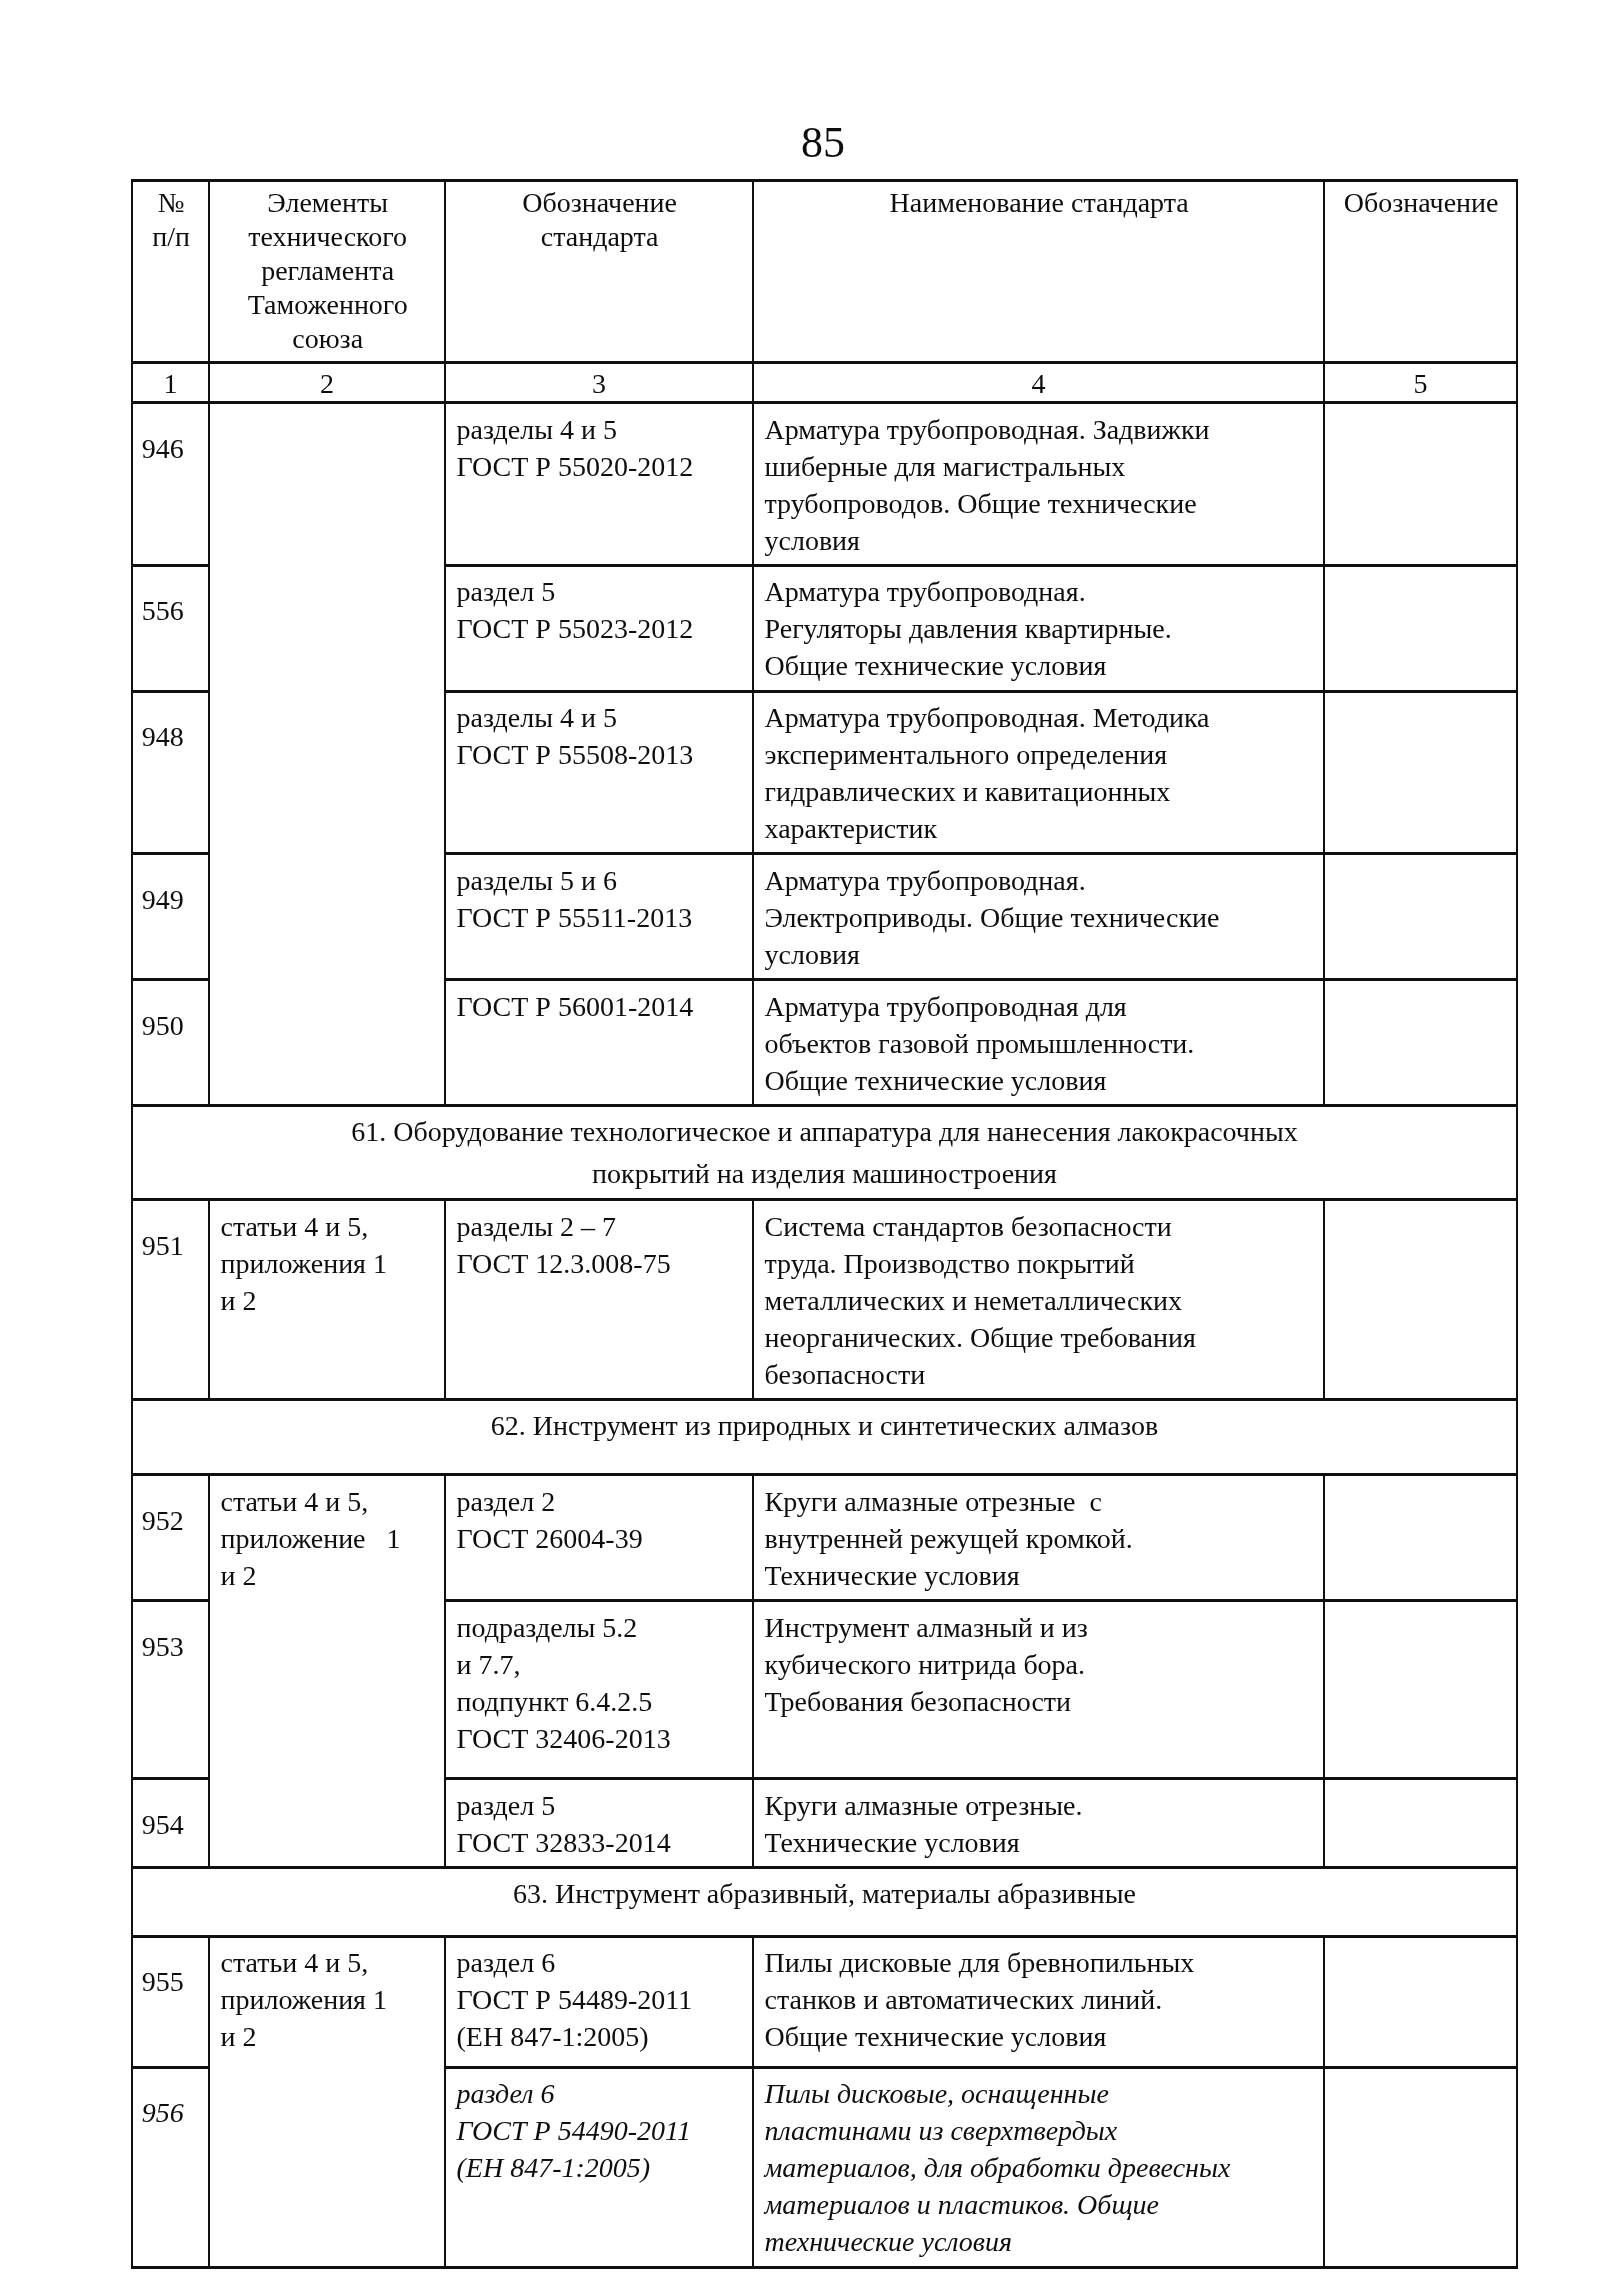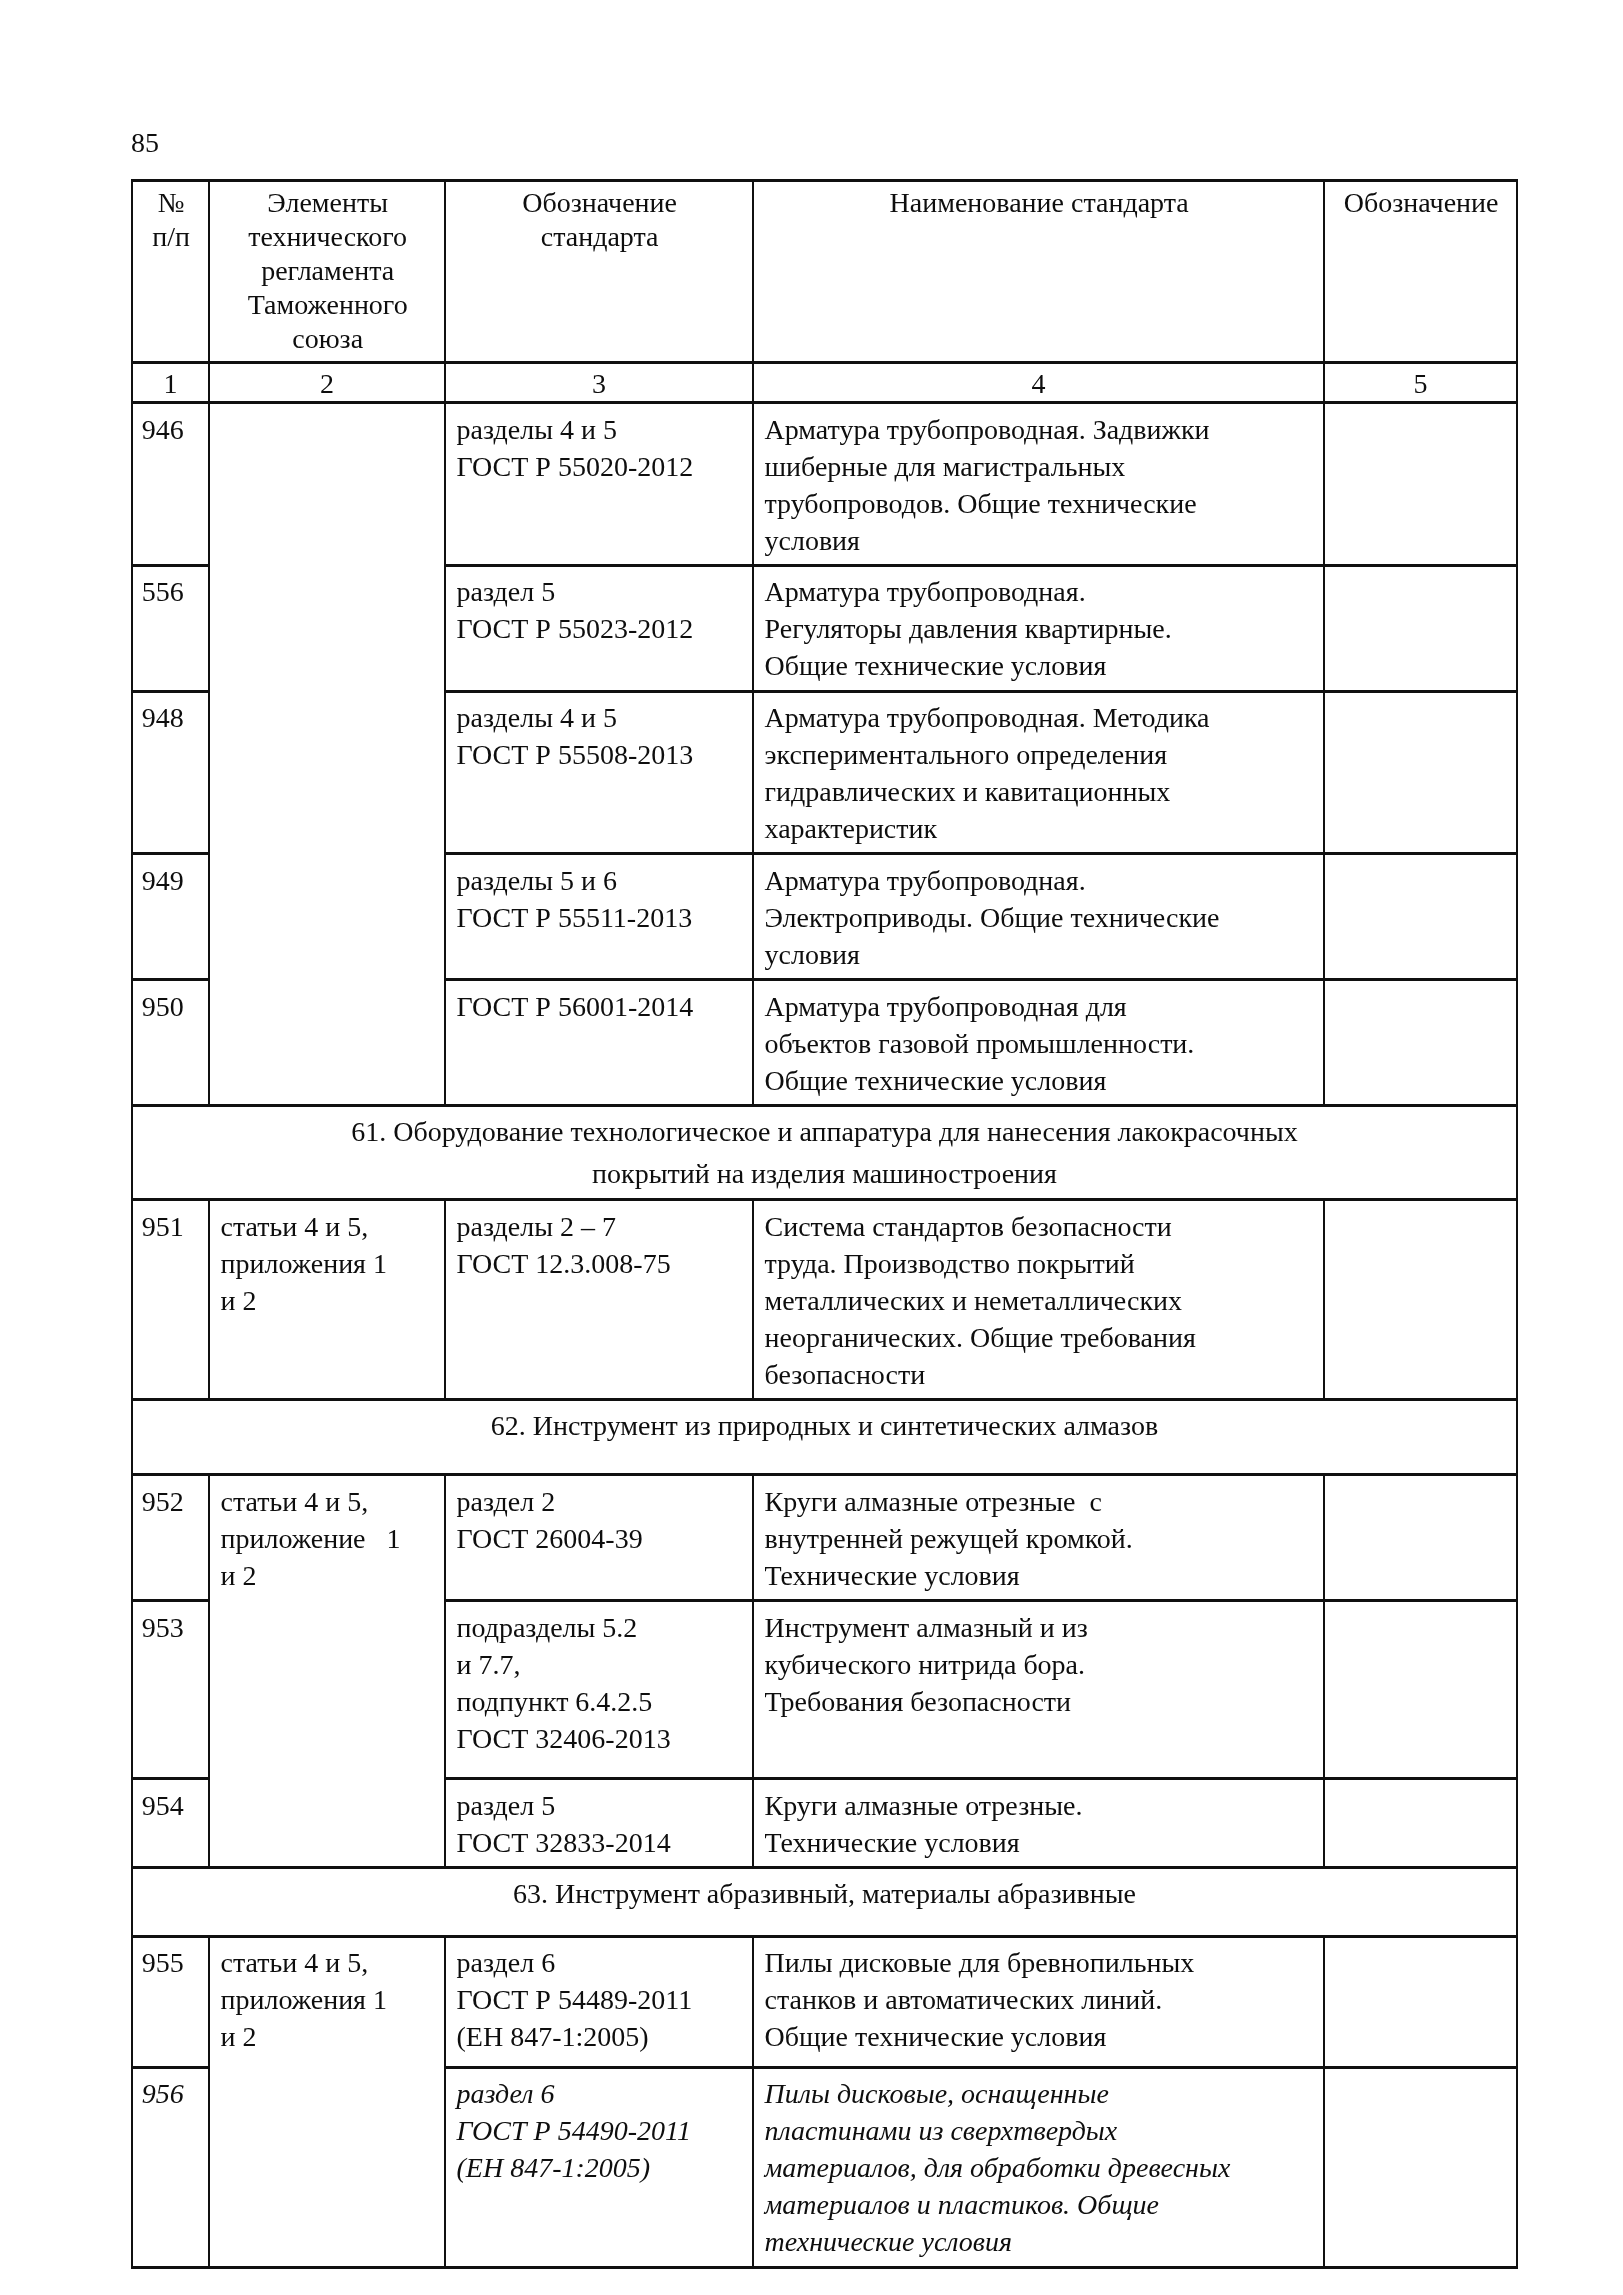--- a/index.html
+++ b/index.html
@@ -17,21 +17,22 @@
   }
   .page {
     position: absolute;
     inset: 0;
     background: #ffffff;
   }
   .page-number {
     margin-top: 124px;
     width: 1384px;
     margin-left: 131px;
-    font-size: 28px;
+    text-align: center;
+    font-size: 44px;
     line-height: 37px;
   }
   table.std {
     table-layout: fixed;
     border-collapse: collapse;
     width: 1384px;
     margin-left: 131px;
     margin-top: 18.3px;
   }
   table.std td {
@@ -60,20 +61,21 @@
   tr.h-nums .cell-text {
     text-align: center;
     line-height: 33px;
     padding: 2.6px 0 1.3px 0;
   }
   
   td.c-num .cell-text {
     text-align: center;
     padding-left: 2.6px;
     padding-right: 18px;
+    margin-top: 19px;
   }
   
   td.c-section {
     vertical-align: middle;
   }
   td.c-section .cell-text {
     text-align: center;
     line-height: 42px;
     padding: 3.9px 19.6px;
   }

